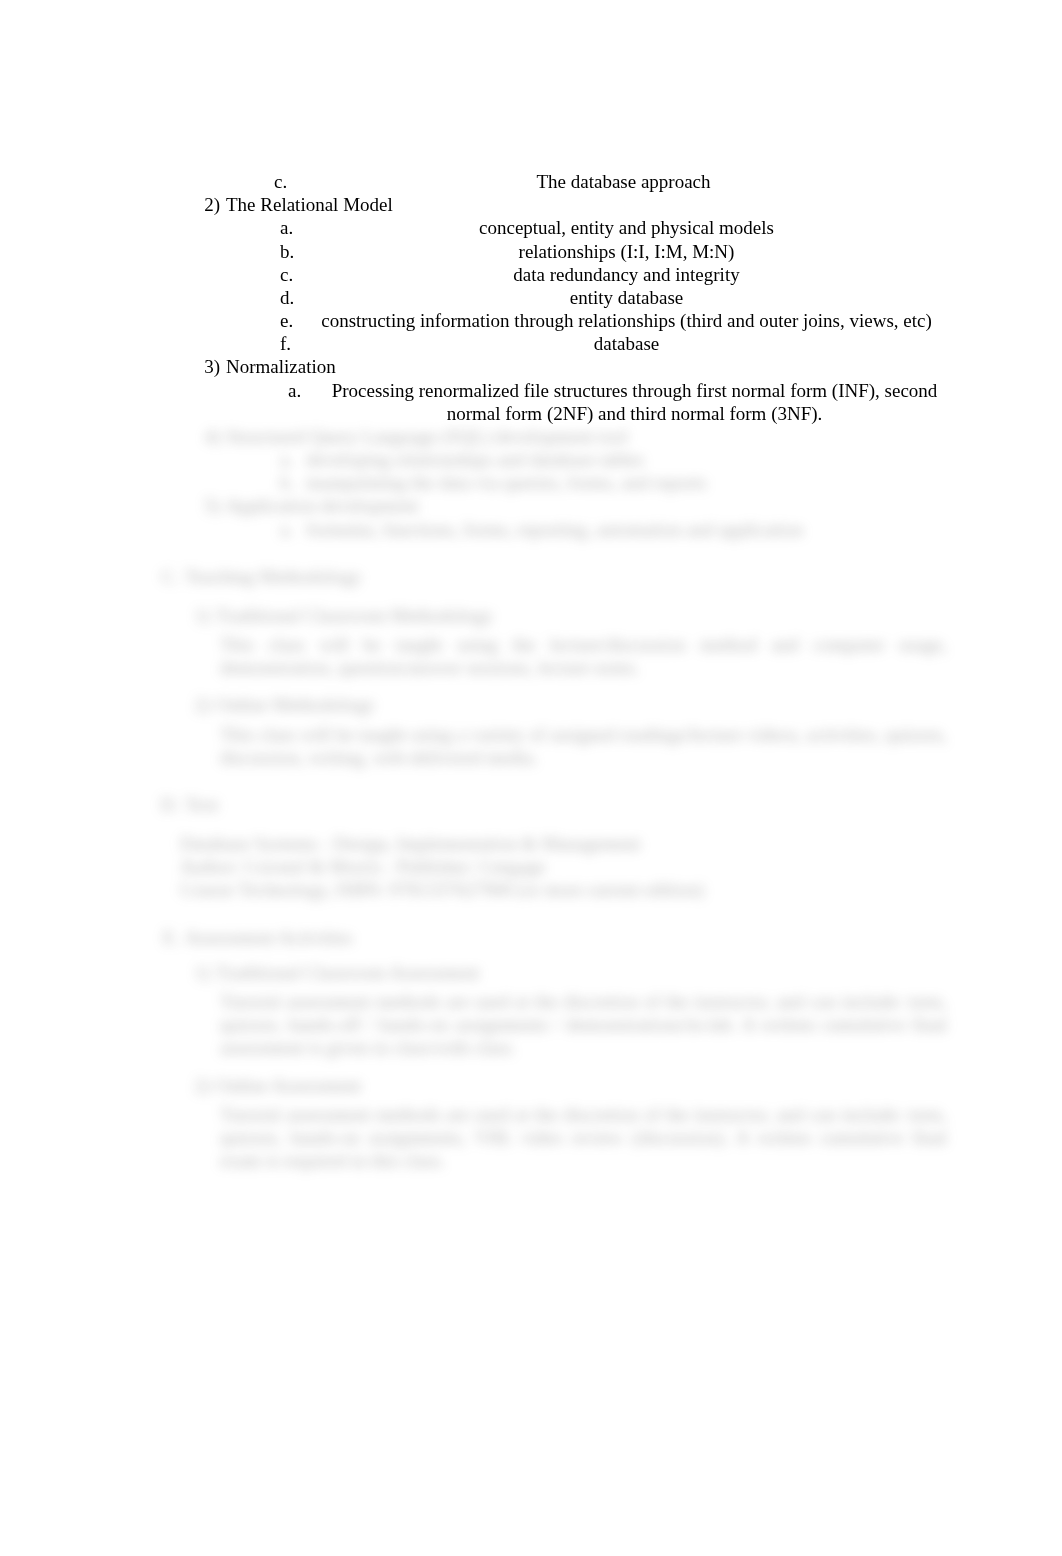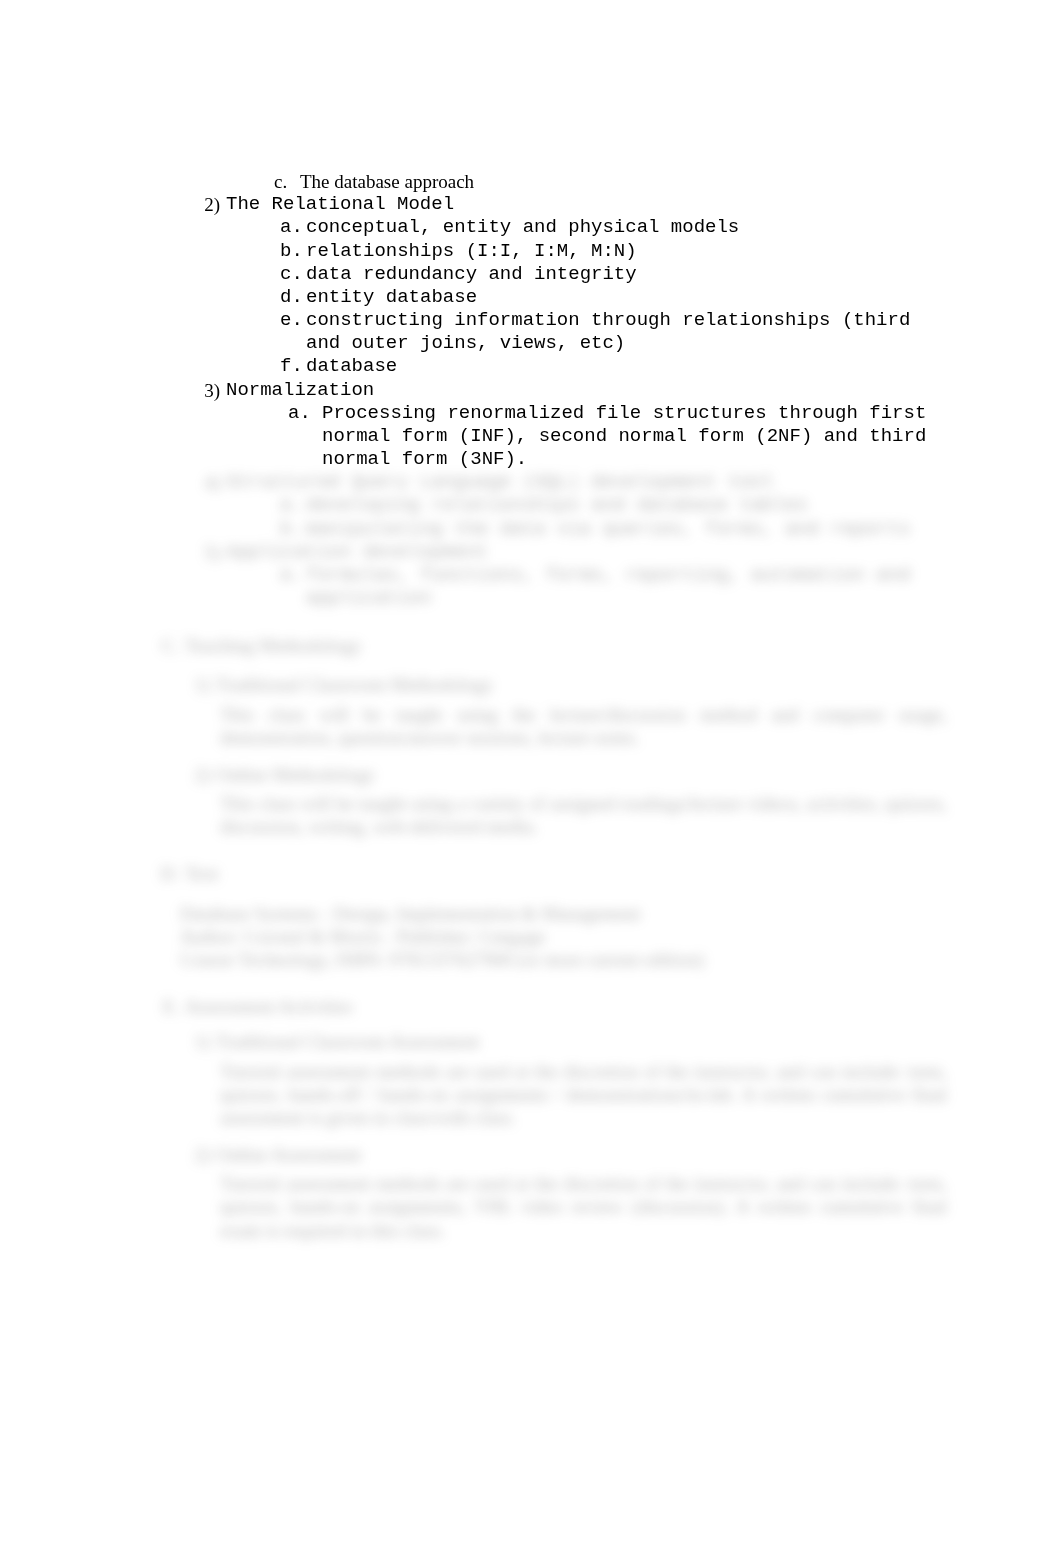--- a/index.html
+++ b/index.html
@@ -31,37 +31,37 @@
     margin-bottom: 0px;
   }
   .num-item .num {
     width: 40px;
     flex-shrink: 0;
     text-align: right;
     padding-right: 6px;
   }
   .num-item .body {
     flex: 1;
-    font-family: Liberation Mono, monospace;
   }
   .sub-list {
     margin: 0;
     padding: 0;
     padding-left: 54px;
   }
   .sub-item {
     display: flex;
   }
   .sub-item .letter {
     width: 26px;
     flex-shrink: 0;
     text-align: left;
   }
   .sub-item .txt {
     flex: 1;
+    text-align: center;
   }
   .indent2 .sub-list {
     padding-left: 62px;
   }
   .indent2 .sub-item .letter {
     width: 34px;
   }
 
   .blur-region {
     filter: blur(6px);

